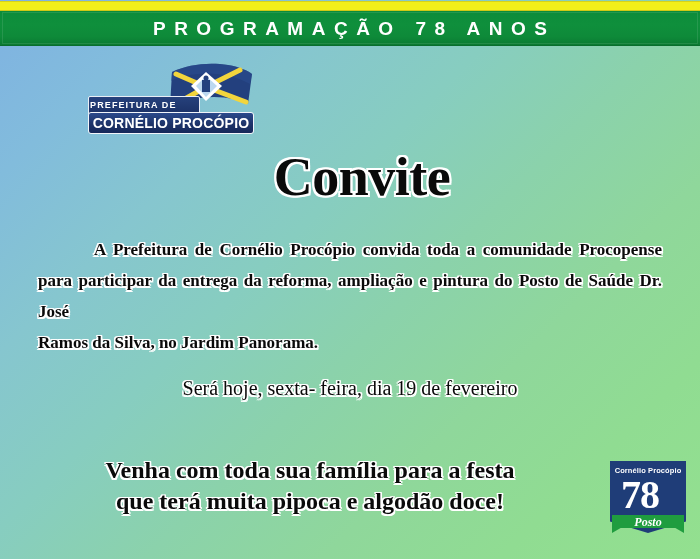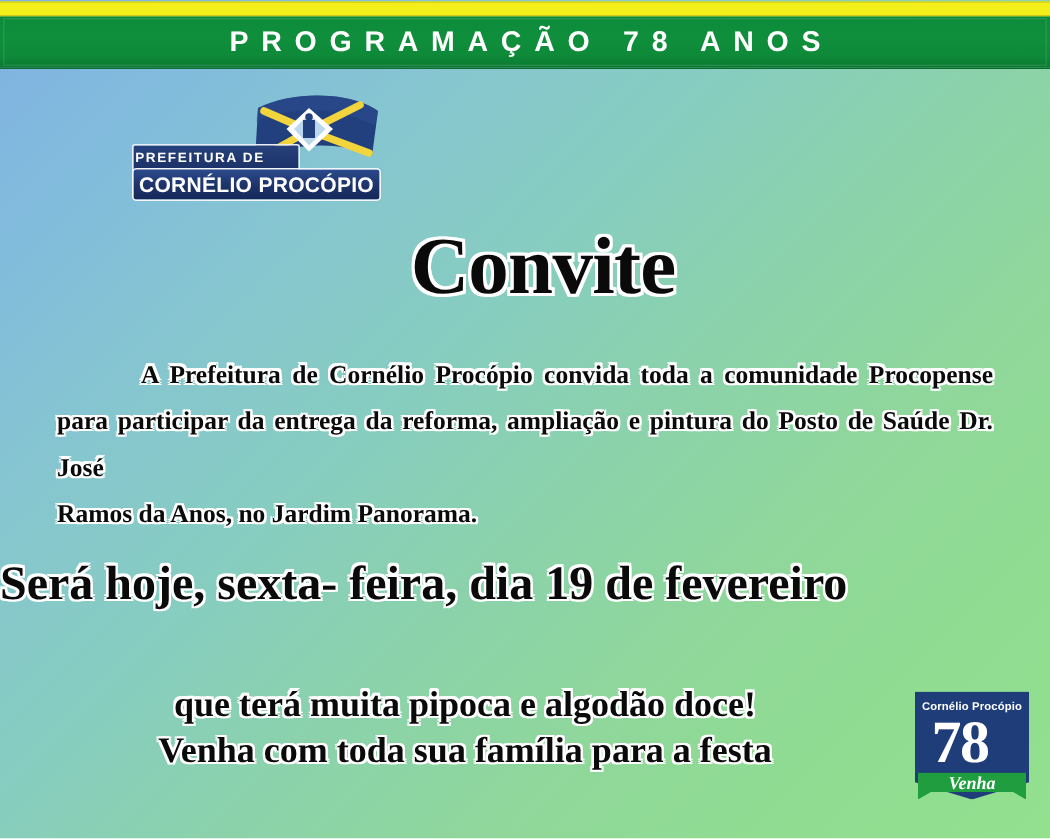--- a/index.html
+++ b/index.html
@@ -163,22 +163,23 @@
       -1.5px  0    0 #ffffff,   1.5px  0    0 #ffffff,
        0    -1.5px 0 #ffffff,   0     1.5px 0 #ffffff;
   }
   .body-copy .lastline { display: block; text-indent: 0; }
 
   
   .date-block {
     position: absolute;
     left: 0; top: 373px;
     width: 700px;
-    font-size: 32px;
-    font-weight: bold;
+    text-align: center;
+    font-size: 20px;
+    font-weight: normal;
     color: #0a0a0a;
     line-height: 31px;
     text-shadow:
       -1.5px -1.5px 0 #ffffff,  1.5px -1.5px 0 #ffffff,
       -1.5px  1.5px 0 #ffffff,  1.5px  1.5px 0 #ffffff,
       -1.5px  0    0 #ffffff,   1.5px  0    0 #ffffff,
        0    -1.5px 0 #ffffff,   0     1.5px 0 #ffffff;
   }
   .date-block .line { display: block; white-space: nowrap; }
 
@@ -287,33 +288,33 @@
       <span>PREFEITURA DE</span>
     </div>
     <div class="city-plate">
       <span>CORNÉLIO PROCÓPIO</span>
     </div>
   </div>
 
   <div class="headline">Convite</div>
 
   <div class="body-copy">
-    <span>A  Prefeitura  de Cornélio Procópio convida toda a comunidade  Procopense  para  participar da entrega da reforma, ampliação e pintura do Posto de Saúde  Dr.  José </span><span class="lastline">Ramos  da  Anos,  no Jardim Panorama.</span>
+    <span>A  Prefeitura  de Cornélio Procópio convida toda a comunidade  Procopense  para  participar da entrega da reforma, ampliação e pintura do Posto de Saúde  Dr.  José </span><span class="lastline">Ramos  da  Silva,  no Jardim Panorama.</span>
   </div>
 
   <div class="date-block">
     <span class="line">Será hoje, sexta- feira, dia 19 de fevereiro</span>
   </div>
 
   <div class="closing-block">
+    <span class="line">Venha com toda sua família para a festa</span>
     <span class="line">que terá muita pipoca e algodão doce!</span>
-    <span class="line">Venha com toda sua família para a festa</span>
   </div>
 
   <div class="badge">
     <div class="shield"></div>
     <div class="badge-city">Cornélio Procópio</div>
     <div class="badge-number">78</div>
     <div class="ribbon"></div>
-    <div class="ribbon-label">Venha</div>
+    <div class="ribbon-label">Posto</div>
   </div>
 
 </div>
 
 </body></html>

